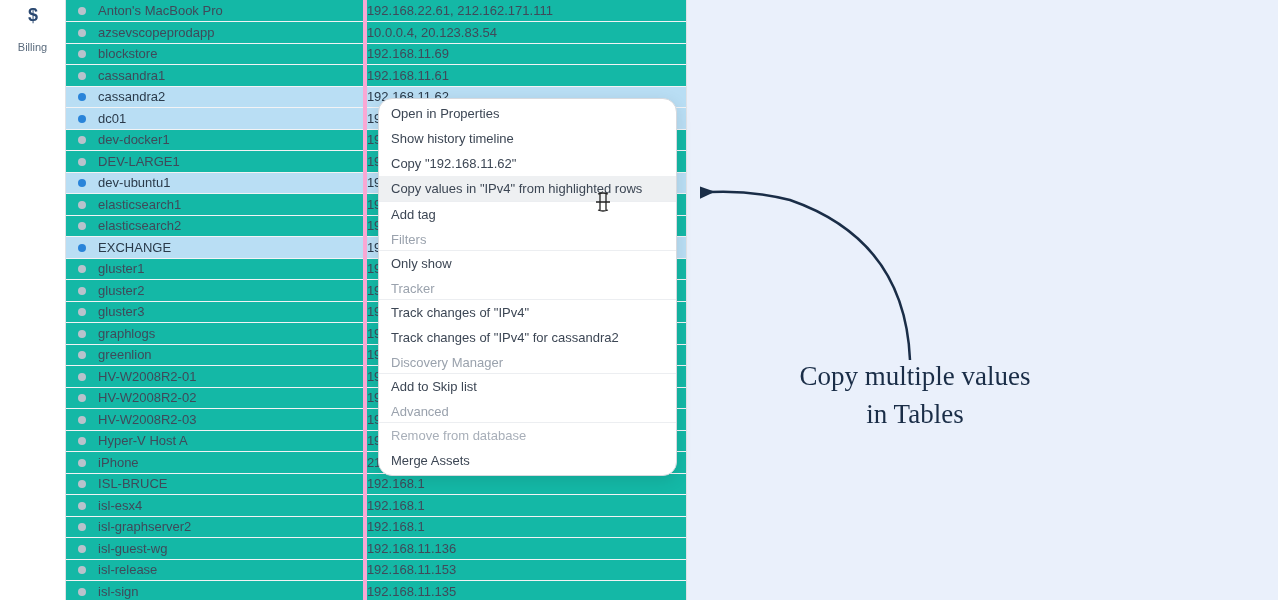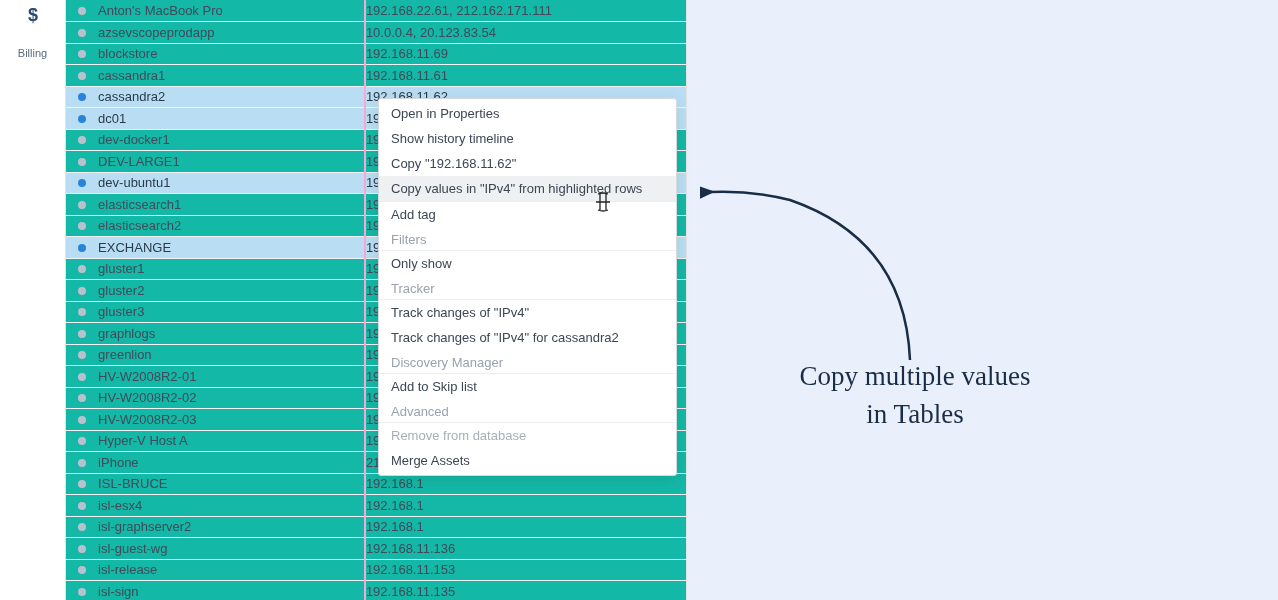--- a/index.html
+++ b/index.html
@@ -16,48 +16,48 @@
   .sidebar {
     width: 66px;
     background: #fff;
     border-right: 1px solid #e0e2e6;
     padding-top: 2px;
     text-align: center;
     box-shadow: 0 0 4px rgba(0,0,0,0.05);
   }
   .sidebar-item { padding: 4px 0 10px; cursor: pointer; }
   .sidebar-item .icon { font-size: 18px; color: #2a4870; }
-  .sidebar-item .label { font-size: 11px; color: #5a6b7d; margin-top: 18px; }
+  .sidebar-item .label { font-size: 11px; color: #5a6b7d; margin-top: 12px; }
   .table-wrap {
     background: #14b8a6;
     width: 620px;
     height: 100%;
     overflow: hidden;
   }
   table { border-collapse: collapse; width: 100%; }
   tr { height: 21.5px; border-bottom: 1px solid #f2f3f5; }
   td { padding: 0; vertical-align: middle; color: #3f4a5a; font-size: 13px; }
   td.dotcell { width: 26px; text-align: center; }
   td.namecell { width: 216px; padding-left: 0px; }
-  td.ipcell { padding-left: 0px; color: #3f4a5a; width:260px; border-left:2px solid #f9a8d4;margin-left:35px;}
+  td.ipcell { padding-left: 0px; color: #3f4a5a; width:260px; border-left:4px solid #f9a8d4;margin-left:35px;}
   .status-dot {
     display: inline-block; width: 8px; height: 8px; border-radius: 50%;
     background: #b9c2cc;
   }
   .status-dot.blue { background: #2984d9; }
   tr.selected { background: #b9def4; }
   tr.selected td { color: #2a3a4a; }
   .context-menu {
     position: absolute;
     left: 378px; top: 98px;
     width: 299px;
     background: #fff;
     border: 1px solid #d6d9de;
     box-shadow: 0 4px 16px rgba(0,0,0,0.10);
-    border-radius: 3px;
+    border-radius: 14px;
     font-size: 13px;
     color: #3c4654;
     padding: 2px 0;
   }
   .cm-item { padding: 5px 12px; cursor: pointer; }
   .cm-item:hover, .cm-item.hovered { background: #eef0f2; }
   .cm-header { padding: 5px 12px 3px; color: #9aa2ad; }
   .cm-sep { border-top: 1px solid #eceef1; margin: 0; }
   .cm-disabled { color: #a8afb9; }
   .cursor {

